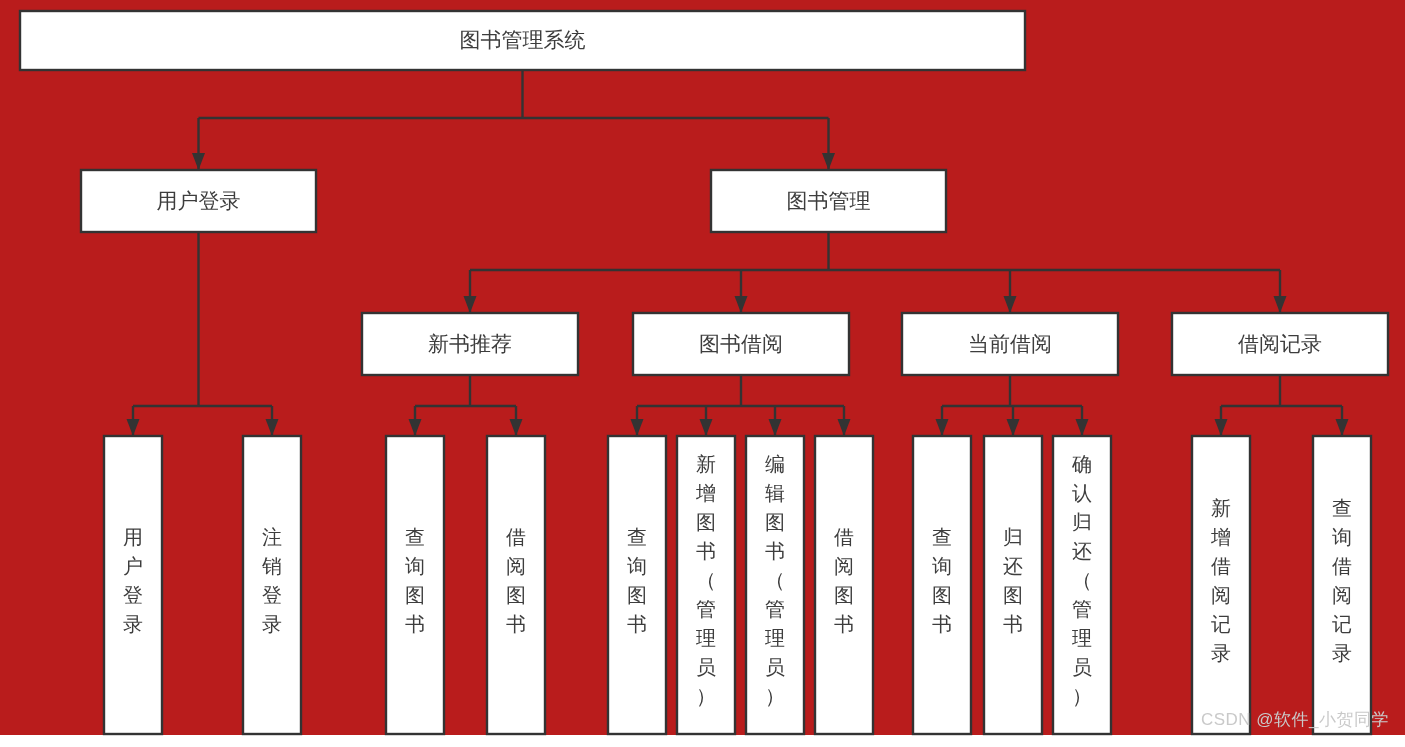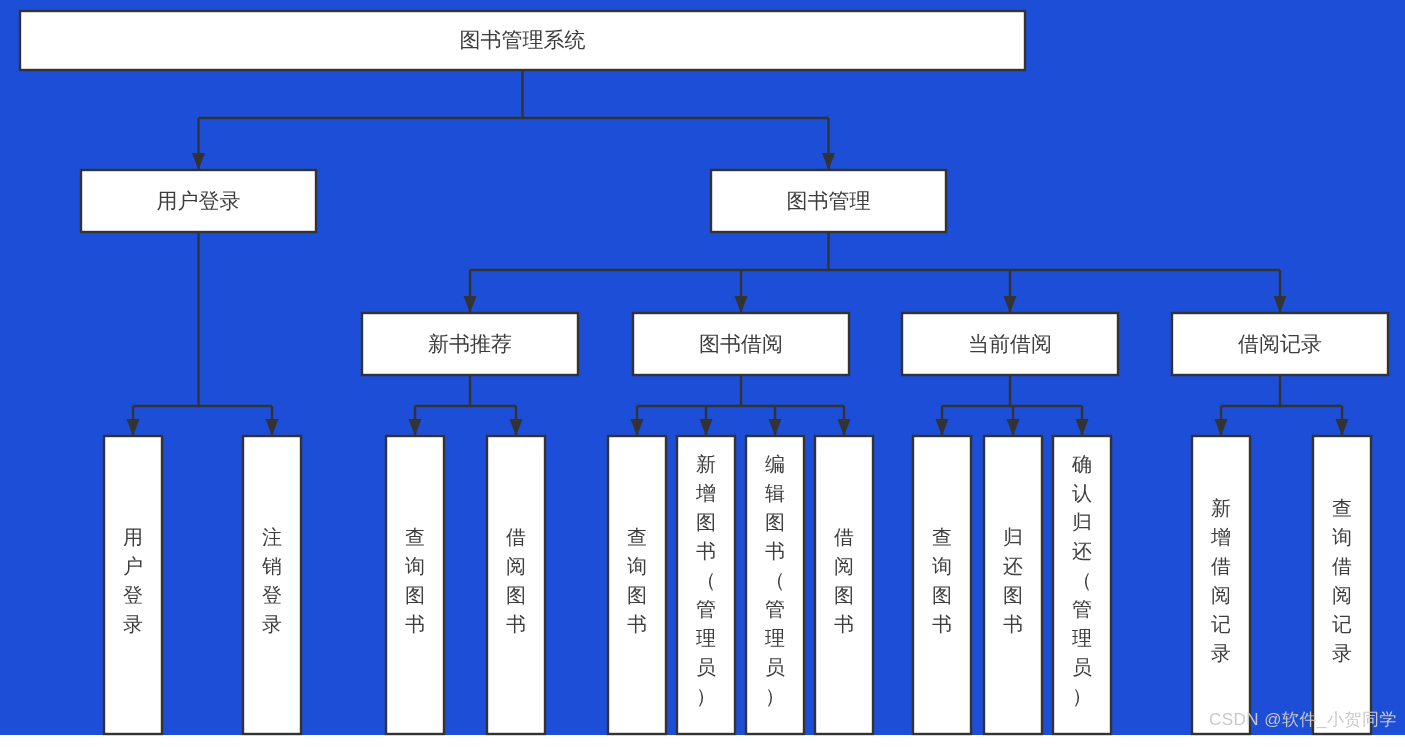--- a/index.html
+++ b/index.html
@@ -1,27 +1,27 @@
 <!DOCTYPE html>
 <html><head>
 <meta charset="utf-8">
 <style>
   html,body{margin:0;padding:0;background:#ffffff;}
   body{width:1405px;height:747px;overflow:hidden;
        font-family:"Liberation Sans","DejaVu Sans",sans-serif;}
-  #stage{position:relative;width:1405px;height:735px;background:#1d4ed8;}
+  #stage{position:relative;width:1405px;height:735px;background:#b91c1c;}
   svg#chart{position:absolute;left:0;top:0;width:1405px;height:747px;}
   .node-rect{fill:#ffffff;stroke:#333333;stroke-width:2.4;}
   .link{stroke:#333333;stroke-width:2.4;fill:none;}
   .arrow-head{fill:#333333;stroke:none;}
   .node-label{fill:#3d3d3d;font-family:"Liberation Sans","DejaVu Sans",sans-serif;
               font-size:21px;text-anchor:middle;dominant-baseline:middle;}
   .leaf-label{fill:#3d3d3d;font-family:"Liberation Sans","DejaVu Sans",sans-serif;
               font-size:20px;text-anchor:middle;}
-  .watermark{position:absolute;right:8px;bottom:4px;color:#c9c9c9;
+  .watermark{position:absolute;right:16px;bottom:4px;color:#c9c9c9;
              font-size:17px;font-family:"Liberation Sans","DejaVu Sans",sans-serif;
              white-space:nowrap;letter-spacing:0.5px;}
 </style>
 </head>
 <body>
 
 <div id="stage">
   <svg id="chart" viewBox="0 0 1405 747">
       <g>
         <line class="link" x1="522.5" y1="70" x2="522.5" y2="118"></line>

